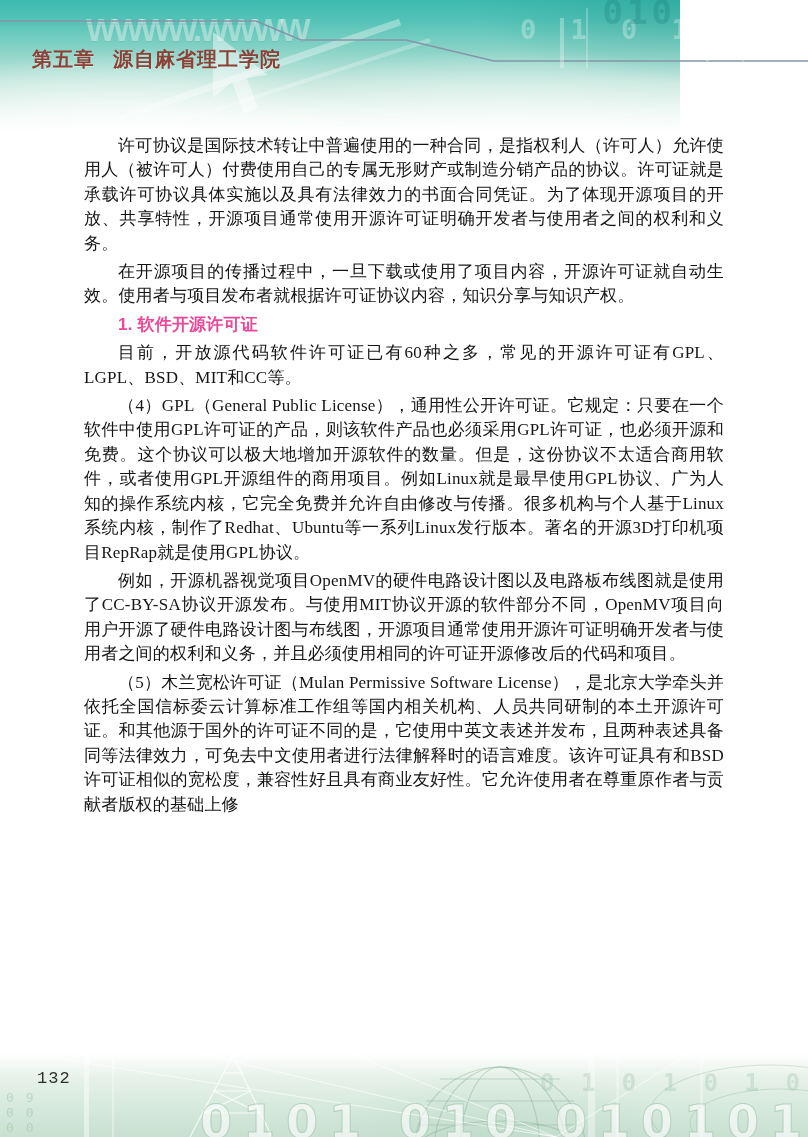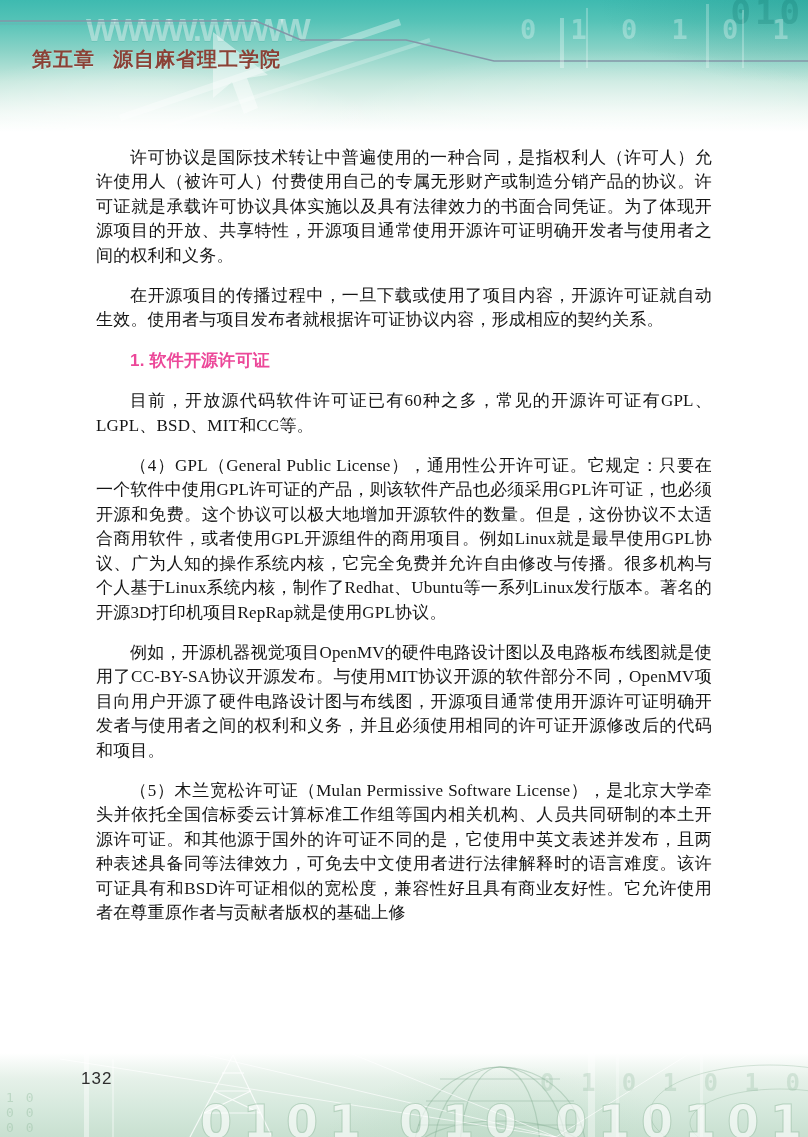--- a/index.html
+++ b/index.html
@@ -7,21 +7,21 @@
     position:relative;
     width:808px;height:1137px;
     margin:0 auto;
     background:#ffffff;
     overflow:hidden;
     font-family:"Liberation Serif","DejaVu Serif",serif;
   }
 
   
   .header-band{
-    position:absolute;left:0;top:0;width:808px;height:132px;
+    position:absolute;left:0;top:0;width:680px;height:132px;
     background:
       radial-gradient(ellipse 420px 180px at 18% 120%, rgba(255,255,255,.85) 0%, rgba(255,255,255,0) 60%),
       radial-gradient(ellipse 500px 200px at 75% 135%, rgba(255,255,255,.7) 0%, rgba(255,255,255,0) 65%),
       radial-gradient(ellipse 300px 120px at 100% 0%, rgba(23,140,130,.30) 0%, rgba(23,140,130,0) 70%),
       linear-gradient(180deg,#3ebab0 0%,#55c3b7 16%,#8ed4c8 40%,#c7e8de 62%,#ecf7f2 84%,#ffffff 100%);
   }
   .header-svg{position:absolute;left:0;top:0;}
   .ghost-www{
     position:absolute;left:86px;top:12px;
     font-family:"Liberation Sans","DejaVu Sans",sans-serif;
@@ -49,21 +49,21 @@
     letter-spacing:1px;white-space:nowrap;
     text-shadow:0 1px 1px rgba(255,255,255,.35);
   }
   .chapter-title .gap{display:inline-block;width:18px;}
 
   
   .text-block{
     position:absolute;left:80px;top:130px;width:648px;
   }
   .para{
-    margin:16px;
+    margin:4px;
     font-size:17px;line-height:24.4px;
     color:#151515;
     text-align:justify;
     text-indent:2em;
     letter-spacing:.2px;
   }
   .para--heading{
     font-family:"Liberation Sans","DejaVu Sans",sans-serif;
     font-weight:bold;color:#ec4899;
   }
@@ -71,22 +71,22 @@
   
   .footer-band{
     position:absolute;left:0;bottom:0;width:808px;height:84px;
     background:
       radial-gradient(ellipse 260px 120px at 62% 115%, rgba(186,216,196,.55) 0%, rgba(186,216,196,0) 70%),
       linear-gradient(180deg, rgba(227,240,231,0) 0%, #e6f1e9 30%, #d6e9dd 65%, #c8e0d0 100%);
   }
   .footer-svg{position:absolute;left:0;bottom:0;}
   .page-number{
     position:absolute;left:37px;top:1069px;
-    font-family:Liberation Sans, sans-serif;
-    font-size:17px;color:#2e2e2e;letter-spacing:1px;margin-left:44px;
+    font-family:Liberation Mono, monospace;
+    font-size:17px;color:#2e2e2e;letter-spacing:1px;
   }
   .footer-digits{
     position:absolute;left:200px;bottom:-12px;
     font-family:"DejaVu Sans","Liberation Sans",sans-serif;
     font-weight:bold;font-size:46px;letter-spacing:11px;
     color:rgba(255,255,255,.60);
     -webkit-text-stroke:1px rgba(146,186,158,.55);
     white-space:nowrap;
   }
   .footer-digits-faint{
@@ -128,21 +128,21 @@
       <rect x="742" y="10" width="2" height="58" fill="rgba(255,255,255,0.25)"></rect>
     </svg>
 
     <div class="chapter-title">
       <span>第五章</span><span class="gap"></span><span>源自麻省理工学院</span>
     </div>
   </div>
 
   <div class="text-block" id="paragraphs">
       <p class="para">许可协议是国际技术转让中普遍使用的一种合同，是指权利人（许可人）允许使用人（被许可人）付费使用自己的专属无形财产或制造分销产品的协议。许可证就是承载许可协议具体实施以及具有法律效力的书面合同凭证。为了体现开源项目的开放、共享特性，开源项目通常使用开源许可证明确开发者与使用者之间的权利和义务。</p>
-      <p class="para">在开源项目的传播过程中，一旦下载或使用了项目内容，开源许可证就自动生效。使用者与项目发布者就根据许可证协议内容，形成相应的契约关系。</p>
+      <p class="para">在开源项目的传播过程中，一旦下载或使用了项目内容，开源许可证就自动生效。使用者与项目发布者就根据许可证协议内容，知识分享与知识产权。</p>
       <p class="para para--heading">1. 软件开源许可证</p>
       <p class="para">目前，开放源代码软件许可证已有60种之多，常见的开源许可证有GPL、LGPL、BSD、MIT和CC等。</p>
       <p class="para">（4）GPL（General Public License），通用性公开许可证。它规定：只要在一个软件中使用GPL许可证的产品，则该软件产品也必须采用GPL许可证，也必须开源和免费。这个协议可以极大地增加开源软件的数量。但是，这份协议不太适合商用软件，或者使用GPL开源组件的商用项目。例如Linux就是最早使用GPL协议、广为人知的操作系统内核，它完全免费并允许自由修改与传播。很多机构与个人基于Linux系统内核，制作了Redhat、Ubuntu等一系列Linux发行版本。著名的开源3D打印机项目RepRap就是使用GPL协议。</p>
       <p class="para">例如，开源机器视觉项目OpenMV的硬件电路设计图以及电路板布线图就是使用了CC-BY-SA协议开源发布。与使用MIT协议开源的软件部分不同，OpenMV项目向用户开源了硬件电路设计图与布线图，开源项目通常使用开源许可证明确开发者与使用者之间的权利和义务，并且必须使用相同的许可证开源修改后的代码和项目。</p>
       <p class="para">（5）木兰宽松许可证（Mulan Permissive Software License），是北京大学牵头并依托全国信标委云计算标准工作组等国内相关机构、人员共同研制的本土开源许可证。和其他源于国外的许可证不同的是，它使用中英文表述并发布，且两种表述具备同等法律效力，可免去中文使用者进行法律解释时的语言难度。该许可证具有和BSD许可证相似的宽松度，兼容性好且具有商业友好性。它允许使用者在尊重原作者与贡献者版权的基础上修</p>
     </div>
 
   <div class="footer-band">
     <svg class="footer-svg" width="808" height="84" viewBox="0 0 808 84">
 
@@ -178,20 +178,20 @@
       <rect x="616" y="0" width="3" height="84" fill="rgba(255,255,255,0.30)"></rect>
       <rect x="700" y="0" width="3" height="84" fill="rgba(255,255,255,0.30)"></rect>
 
       <g stroke="rgba(130,172,144,0.30)" fill="none" stroke-width="1">
         <ellipse cx="770" cy="60" rx="120" ry="48"></ellipse>
         <ellipse cx="780" cy="70" rx="90" ry="34"></ellipse>
       </g>
     </svg>
     <div class="footer-digits">0101 010 0101010101010001</div>
     <div class="footer-digits-faint">0 1 0 1 0 1 0 0 1</div>
-    <div class="footer-zeros">1 0
+    <div class="footer-zeros">0 9
 0 0
 0 0</div>
   </div>
 
   <div class="page-number">132</div>
 
 </div>
 
 </body></html>

